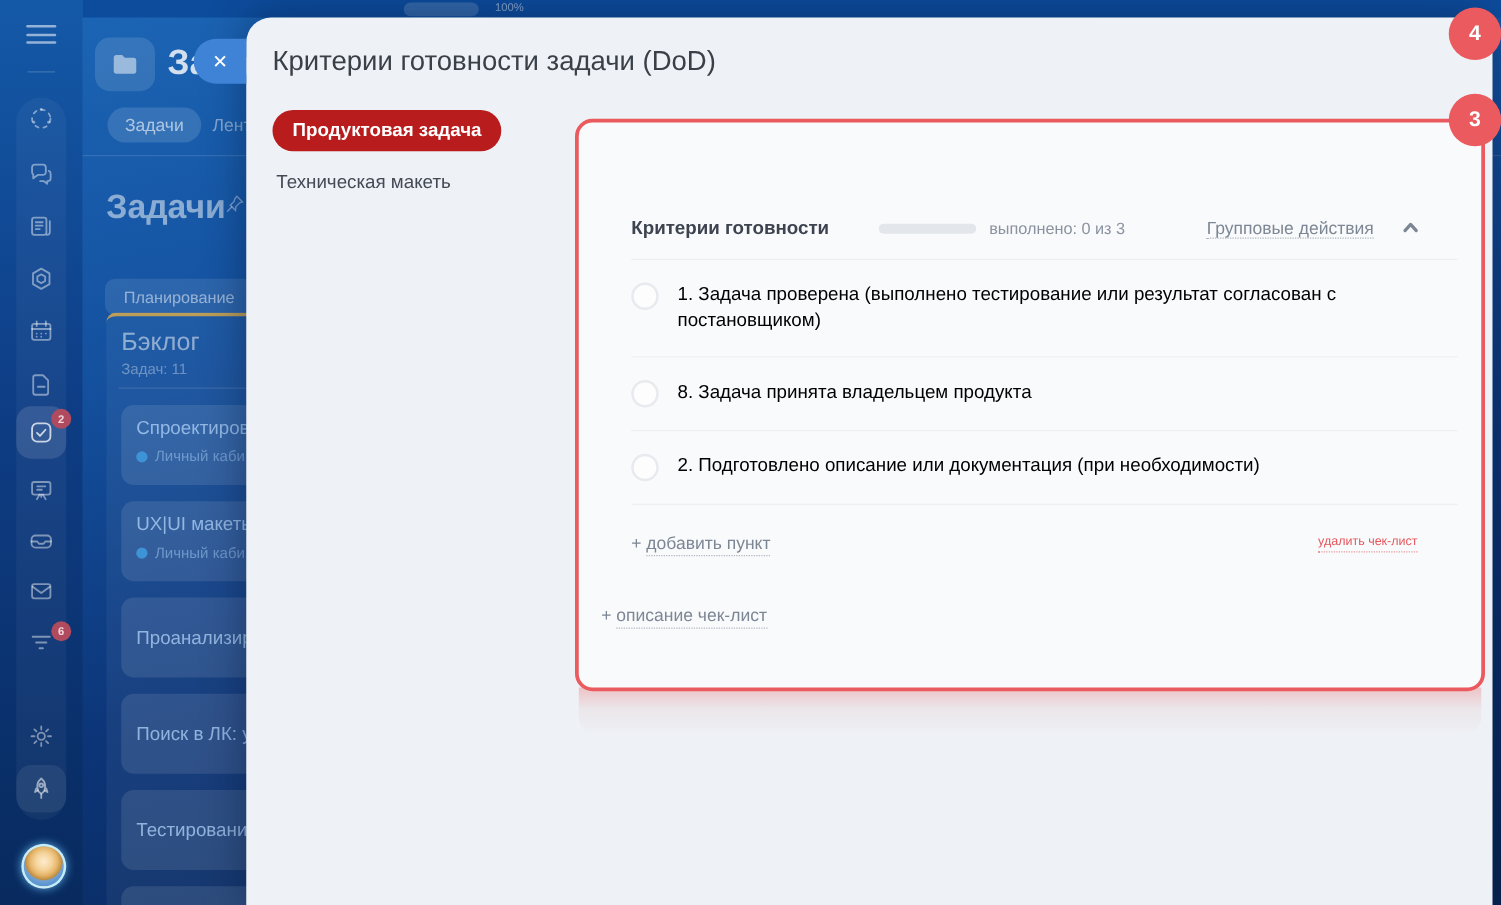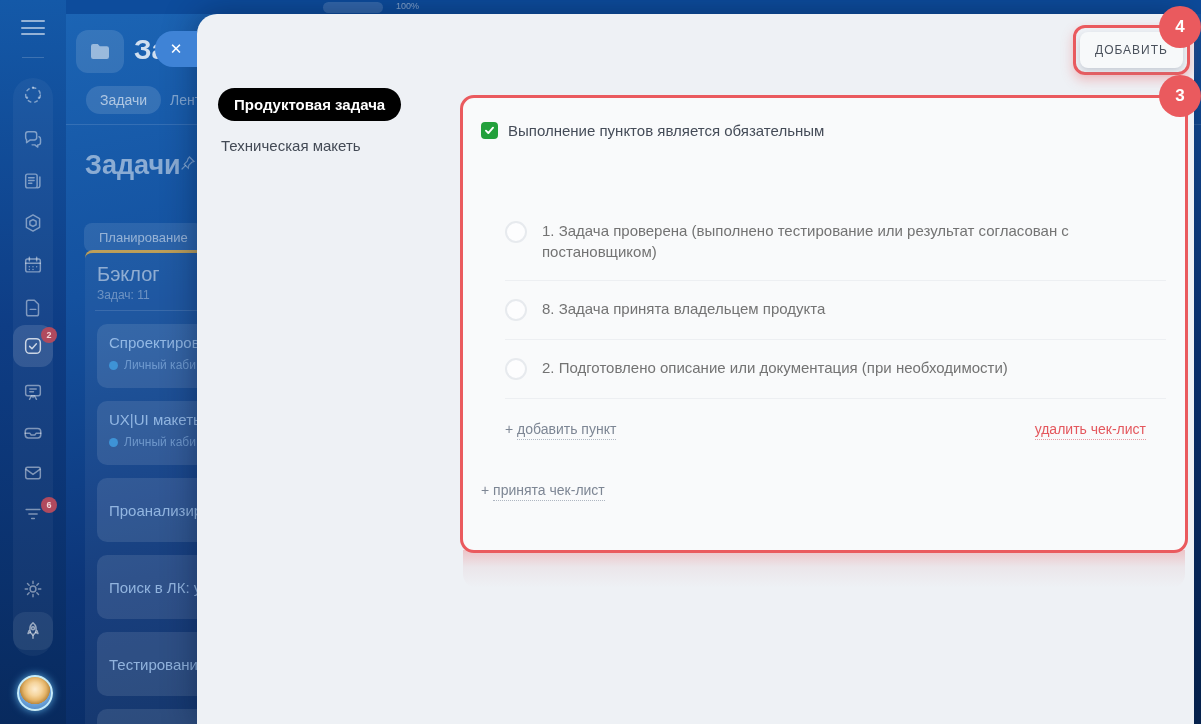--- a/index.html
+++ b/index.html
@@ -58,21 +58,21 @@
   .modal-title{position:absolute;left:21px;top:22px;font-size:22px;color:#3a4048;}
   .add-ring{position:absolute;left:876px;top:11px;padding:4px;border:3.5px solid #ea5a5e;border-radius:12px;
     box-shadow:0 5px 12px rgba(234,90,94,0.35);}
   .add-btn{width:103px;height:36px;border:none;border-radius:8px;background:#f7f9fa;cursor:pointer;
     box-shadow:0 3px 6px rgba(140,150,165,0.4);font-family:inherit;
     font-size:12px;letter-spacing:1px;color:#4a515c;}
   .step-badge{position:absolute;width:42px;height:42px;border-radius:50%;background:#ea5a5e;color:#fff;
     font-size:17px;font-weight:bold;display:flex;align-items:center;justify-content:center;z-index:5;}
   .badge-4{left:962px;top:-8px;}
   .badge-3{left:962px;top:61px;}
-  .type-tab-active{position:absolute;left:21px;top:74px;padding:8px 16px;border-radius:18px;background:#000000;
+  .type-tab-active{position:absolute;left:21px;top:74px;padding:8px 16px;border-radius:18px;background:#b91c1c;
     color:#fff;font-size:15px;font-weight:bold;cursor:pointer;}
   .type-tab{position:absolute;left:24px;top:123px;font-size:15px;color:#434a55;cursor:pointer;}
   .panel{position:absolute;left:263px;top:81px;width:728px;height:458px;box-sizing:border-box;
     background:#f9fafb;border:3.5px solid #ea5a5e;border-radius:14px;padding:12px 18px;z-index:2;}
   .panel-glow{position:absolute;left:266px;top:536px;width:722px;height:38px;border-radius:0 0 14px 14px;
     background:linear-gradient(180deg,rgba(234,90,94,0.30) 0%,rgba(221,180,185,0.18) 45%,rgba(238,241,245,0) 100%);z-index:1;}
   .req-row{display:flex;align-items:center;gap:10px;margin-top:12px;}
   .green-check{width:17px;height:17px;border-radius:4px;background:#23a03c;flex:none;cursor:pointer;
     display:flex;align-items:center;justify-content:center;}
   .green-check svg{width:11px;height:11px;stroke:#fff;fill:none;stroke-width:2.4;stroke-linecap:round;stroke-linejoin:round;}
@@ -80,25 +80,25 @@
   .cl-block{margin:64px 0 0 24px;width:661px;}
   .cl-header{display:flex;align-items:center;padding-bottom:16px;border-bottom:1px solid #edeff2;}
   .cl-title{font-size:15px;font-weight:bold;color:#3d4450;}
   .cl-progress{width:78px;height:8px;border-radius:4px;background:#e3e7eb;margin-left:40px;flex:none;}
   .cl-progress-text{font-size:13px;color:#8a92a0;margin-left:10px;white-space:nowrap;}
   .cl-group{margin-left:auto;font-size:14px;color:#7d8694;border-bottom:1px dotted #aeb6c1;cursor:pointer;white-space:nowrap;}
   .cl-chevron{margin:0 30px 0 22px;width:15px;height:15px;color:#7d8694;cursor:pointer;}
   .cl-chevron svg{width:15px;height:15px;stroke:currentColor;fill:none;stroke-width:2.6;stroke-linecap:round;stroke-linejoin:round;}
   .check-item{display:flex;gap:15px;padding:17px 0 18px 0;border-bottom:1px solid #edeff2;}
   .item-circle{width:22px;height:22px;box-sizing:border-box;border:2.5px solid #e7eaee;border-radius:50%;flex:none;margin-top:1px;cursor:pointer;background:#fdfdfe;}
-  .item-text{font-size:15px;line-height:21px;color:#737373;max-width:545px;}
-  .cl-footer{display:flex;justify-content:space-between;align-items:flex-start;margin-top:22px;}
+  .item-text{font-size:15px;line-height:21px;color:#000000;max-width:545px;}
+  .cl-footer{display:flex;justify-content:space-between;align-items:flex-end;margin-top:22px;}
   .add-link{font-size:14px;color:#7d8694;cursor:pointer;}
   .add-link .lnk{border-bottom:1px dotted #aeb6c1;padding-bottom:2px;}
-  .del-link{font-size:14px;color:#e4575d;border-bottom:1px dotted #e89aa0;padding-bottom:2px;margin-right:20px;cursor:pointer;}
+  .del-link{font-size:10px;color:#e4575d;border-bottom:1px dotted #e89aa0;padding-bottom:2px;margin-right:32px;cursor:pointer;}
   .add-checklist{margin-top:42px;font-size:14px;color:#7d8694;cursor:pointer;}
   .add-checklist .lnk{border-bottom:1px dotted #aeb6c1;padding-bottom:2px;}
 </style>
 </head>
 <body>
 
 <div class="canvas">
 
   <div class="topbar">
     <div class="topbar-pill"></div>
@@ -250,60 +250,61 @@
       </div>
       <div class="bg-card center">
         <div class="bg-card-title">Тестировани</div>
       </div>
       <div class="bg-card"></div>
     </div>
   </div>
 
   <div class="modal">
     <div class="close-btn">✕</div>
+    <div class="modal-title">Критерии готовности задачи (DoD)</div>
 
     <div class="panel-glow"></div>
 
-    <div class="add-ring">
-      <button class="add-btn">ДОБАВИТЬ</button>
-    </div>
     <div class="step-badge badge-4">4</div>
     <div class="step-badge badge-3">3</div>
 
     <div class="type-tab-active">Продуктовая задача</div>
     <div class="type-tab">Техническая макеть</div>
 
     <div class="panel">
-      <div class="req-row">
-        <span class="green-check">
-          <svg viewBox="0 0 14 14">
-              <path d="M2.5 7.2l3 3 6-6.8"></path>
-            </svg>
-        </span>
-        <span class="req-label">Выполнение пунктов является обязательным</span>
-      </div>
 
       <div class="cl-block">
+        <div class="cl-header">
+          <span class="cl-title">Критерии готовности</span>
+          <span class="cl-progress"></span>
+          <span class="cl-progress-text">выполнено: 0 из 3</span>
+          <span class="cl-group">Групповые действия</span>
+          <span class="cl-chevron">
+            <svg viewBox="0 0 15 15">
+                <path d="M3 9.5l4.5-5 4.5 5"></path>
+              </svg>
+          </span>
+        </div>
 
         <div class="check-item">
           <span class="item-circle"></span>
           <span class="item-text">1. Задача проверена (выполнено тестирование или результат согласован с постановщиком)</span>
         </div>
         <div class="check-item">
           <span class="item-circle"></span>
           <span class="item-text">8. Задача принята владельцем продукта</span>
         </div>
         <div class="check-item">
           <span class="item-circle"></span>
           <span class="item-text">2. Подготовлено описание или документация (при необходимости)</span>
         </div>
 
         <div class="cl-footer">
           <span class="add-link"><span>+ </span><span class="lnk">добавить пункт</span></span>
           <span class="del-link">удалить чек-лист</span>
         </div>
       </div>
 
-      <div class="add-checklist"><span>+ </span><span class="lnk">принята чек-лист</span></div>
+      <div class="add-checklist"><span>+ </span><span class="lnk">описание чек-лист</span></div>
     </div>
   </div>
 
 </div>
 
 </body></html>

